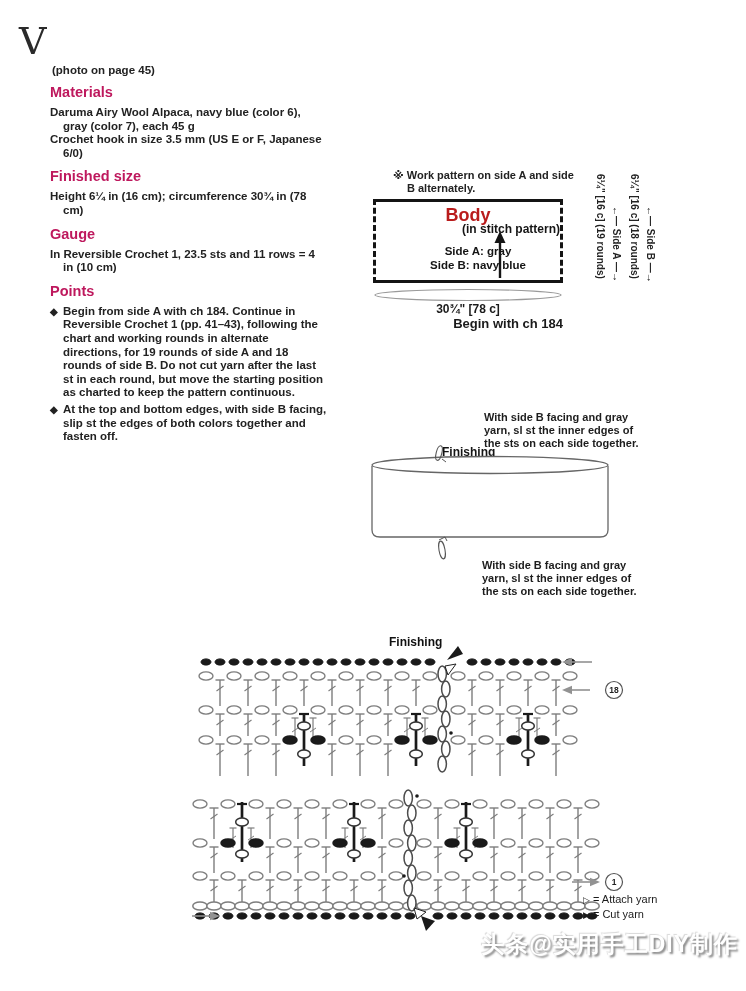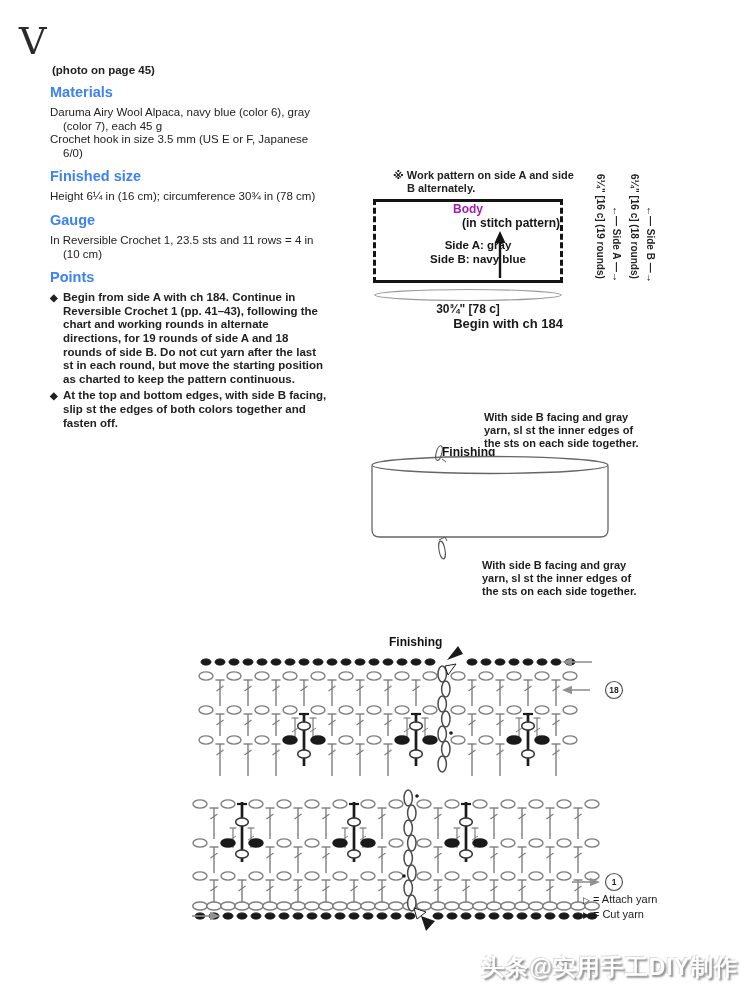--- a/index.html
+++ b/index.html
@@ -6,48 +6,48 @@
   body{background:#e8e8e8;font-family:"Liberation Sans",sans-serif;}
   #page{position:relative;width:746px;height:991px;background:#ffffff;overflow:hidden;margin:0 auto;}
 
   
   .vmark{position:absolute;left:19px;top:22px;font-family:"DejaVu Serif",serif;font-size:38px;font-weight:400;color:#2a2a2a;line-height:1;}
   .title{position:absolute;left:52px;top:30px;font-family:"Liberation Serif",serif;font-size:25px;color:#262626;letter-spacing:0.5px;}
   .subtitle{position:absolute;left:52px;top:64px;font-size:11.5px;font-weight:bold;color:#222;}
 
   
   .leftcol{position:absolute;left:50px;top:84px;width:278px;color:#1e1e1e;}
-  .sec-h{font-size:14.5px;font-weight:bold;margin:8px 0 6px 0;color:#3b82f6;}
+  .sec-h{font-size:14.5px;font-weight:bold;margin:8px 0 6px 0;color:#be185d;}
   .sec-h.first{margin-top:0;}
-  .bl{font-size:11.5px;font-weight:normal;line-height:13.6px;padding-left:13px;text-indent:-13px;color:#222;}
+  .bl{font-size:11.5px;font-weight:bold;line-height:13.6px;padding-left:13px;text-indent:-13px;color:#222;}
   .bullet{display:flex;font-size:11.5px;font-weight:bold;line-height:13.6px;margin-bottom:3px;color:#222;}
   .bullet .mk{width:13px;flex:0 0 13px;font-size:10px;}
 
   
   .note{position:absolute;left:393px;top:169px;width:168px;font-size:11px;font-weight:bold;line-height:13px;color:#222;padding-left:14px;text-indent:-14px;}
   .note .st{font-family:"DejaVu Sans",sans-serif;}
   .bodyrect{position:absolute;left:373px;top:199px;width:184px;height:78px;border-top:3px solid #141414;border-bottom:3px solid #141414;border-left:3px dashed #141414;border-right:3px dashed #141414;}
-  .bodyrect .bt{text-align:center;font-size:12px;font-weight:bold;color:#a21caf;line-height:14px;}
+  .bodyrect .bt{margin-top:6px;text-align:center;font-size:18px;font-weight:bold;color:#b91c1c;line-height:14px;}
   .bodyrect .bsub{text-align:right;font-size:12px;font-weight:bold;color:#151515;line-height:14px;}
   .bodyrect .sides{margin:8px 0 0 20px;font-size:11.5px;font-weight:bold;line-height:14px;color:#151515;text-align:center;}
   .vtext{position:absolute;transform:rotate(90deg);transform-origin:0 0;white-space:nowrap;font-size:10px;font-weight:bold;color:#222;}
   .wlabel{position:absolute;left:373px;top:302px;width:190px;text-align:center;font-size:12px;font-weight:bold;color:#1a1a1a;}
   .beginlabel{position:absolute;left:373px;top:316px;width:190px;text-align:right;font-size:13px;font-weight:bold;color:#1a1a1a;}
 
   
   .finlabel{position:absolute;left:442px;top:445px;font-size:12px;font-weight:bold;color:#151515;}
   .fin-note-top{position:absolute;left:484px;top:411px;width:164px;font-size:11px;font-weight:bold;line-height:12.8px;color:#1d1d1d;}
   .fin-note-bottom{position:absolute;left:482px;top:559px;width:164px;font-size:11px;font-weight:bold;line-height:12.8px;color:#1d1d1d;}
 
   
   .chart-fin{position:absolute;left:389px;top:635px;font-size:12px;font-weight:bold;color:#111;}
   .legend{position:absolute;left:583px;top:893px;font-size:11px;font-weight:normal;color:#1b1b1b;line-height:13.5px;}
   .legend .sym{font-family:"DejaVu Sans",sans-serif;font-size:9px;margin-right:3px;}
 
-  .watermark{position:absolute;right:8px;top:952px;font-size:23px;font-weight:bold;color:#ffffff;letter-spacing:1px;text-shadow:2px 2px 2px #8d8d8d,-1px -1px 1px #d9d9d9;}
+  .watermark{position:absolute;right:8px;top:929px;font-size:23px;font-weight:bold;color:#ffffff;letter-spacing:1px;text-shadow:2px 2px 2px #8d8d8d,-1px -1px 1px #d9d9d9;}
   svg{position:absolute;overflow:visible;}
 </style>
 </head>
 <body>
 
 <div id="page">
 
   <div class="vmark">V</div>
   <div class="subtitle">(photo on page 45)</div>
 

